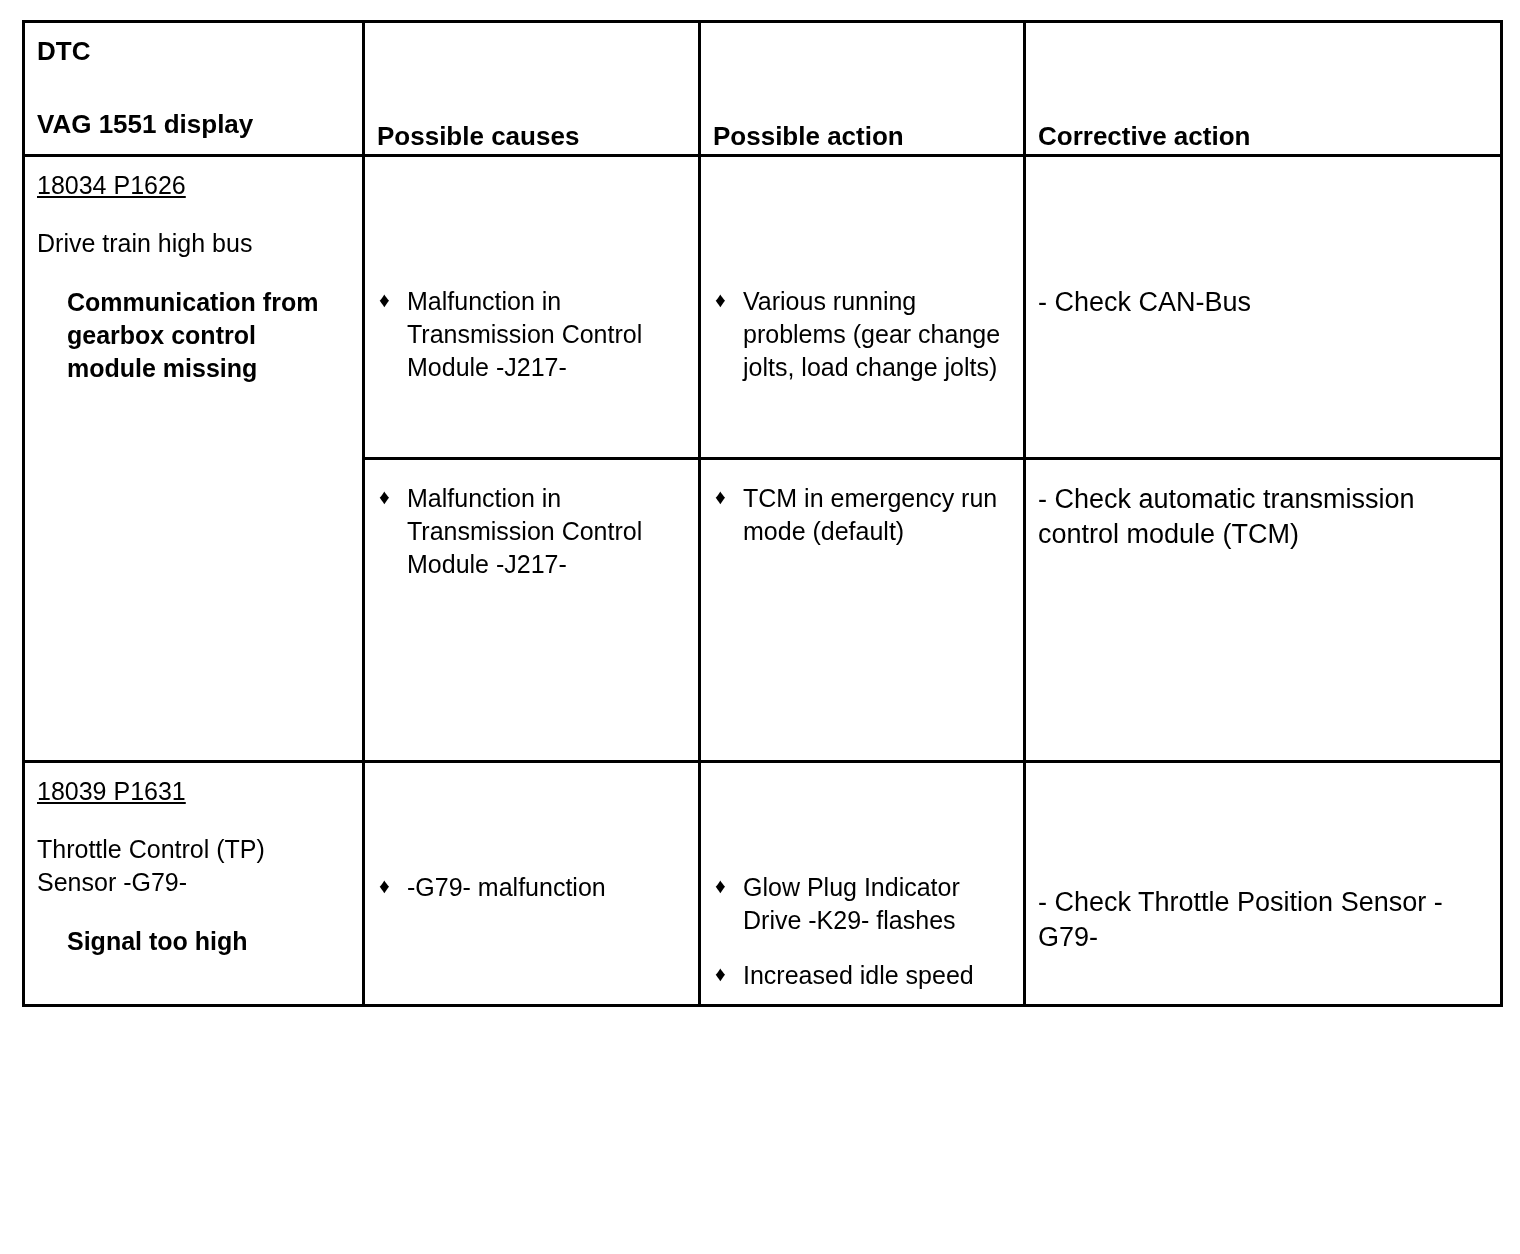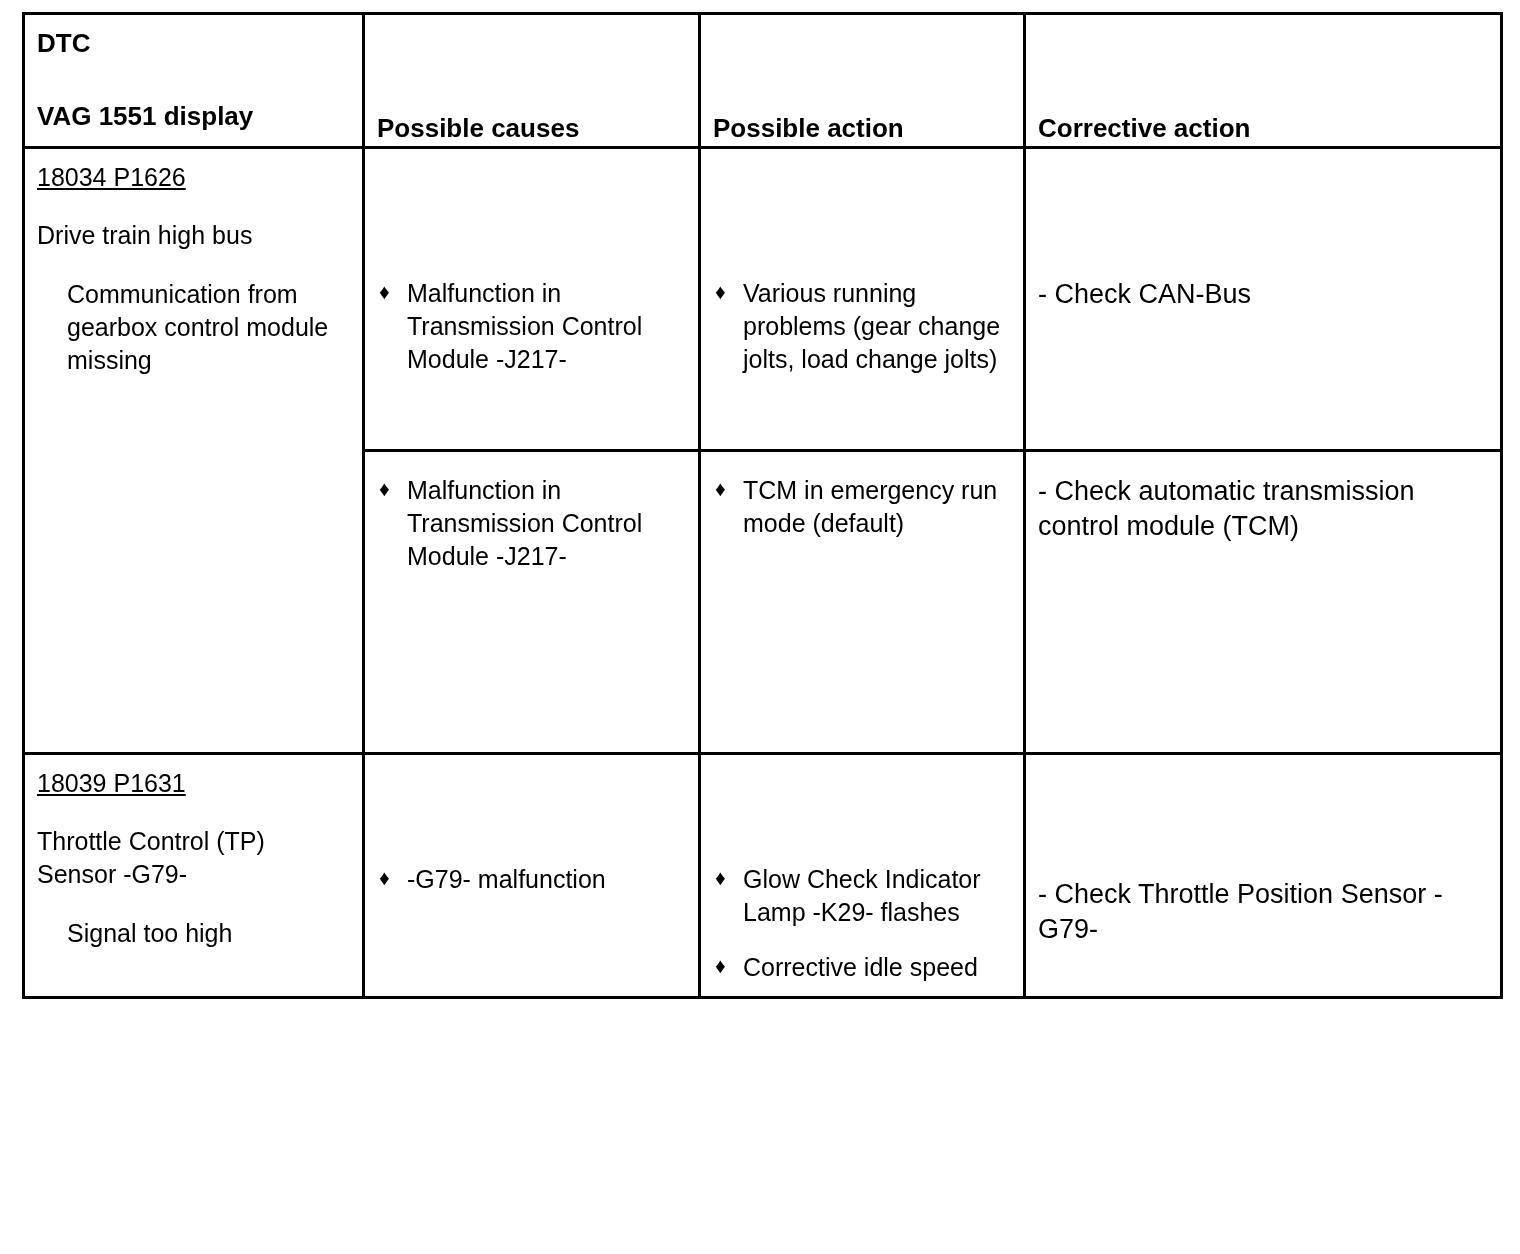--- a/index.html
+++ b/index.html
@@ -18,21 +18,21 @@
     position: relative;
     width: 1520px;
     height: 1254px;
     box-sizing: border-box;
     padding: 10px 20px 10px 22px;
   }
   table.dtc-table {
     border-collapse: collapse;
     table-layout: fixed;
     width: 1478px;
-    margin-top: 2px;
+    margin-top: 10px;
   }
   table.dtc-table td {
     vertical-align: top;
     border: 3px solid #000000;
     padding: 0;
   }
   
   col.c1 { width: 340px; }
   col.c2 { width: 336px; }
   col.c3 { width: 325px; }
@@ -68,20 +68,21 @@
   .desc {
     font-size: 25px;
     line-height: 1.32;
     margin-top: 26px;
   }
   .subdesc {
     font-size: 25px;
     line-height: 1.32;
     margin-top: 26px;
     padding-left: 30px;
+    font-weight: bold;
   }
 
   ul.bullets {
     list-style: none;
     margin: 0;
     padding: 0;
   }
   ul.bullets li {
     position: relative;
     padding-left: 30px;
@@ -222,25 +223,25 @@
                 <span>-G79- malfunction</span>
               </li>
             </ul>
           </div>
         </td>
         <td>
           <div class="cellpad mid-pad-c">
             <ul class="bullets">
               <li>
                 <span class="bul">♦</span>
-                <span>Glow Check Indicator Lamp -K29- flashes</span>
-              </li>
-              <li>
-                <span class="bul">♦</span>
-                <span>Corrective idle speed</span>
+                <span>Glow Plug Indicator Drive -K29- flashes</span>
+              </li>
+              <li>
+                <span class="bul">♦</span>
+                <span>Increased idle speed</span>
               </li>
             </ul>
           </div>
         </td>
         <td>
           <div class="cellpad mid-pad-d">
             <div class="dash">- Check Throttle Position Sensor -G79-</div>
           </div>
         </td>
       </tr>

